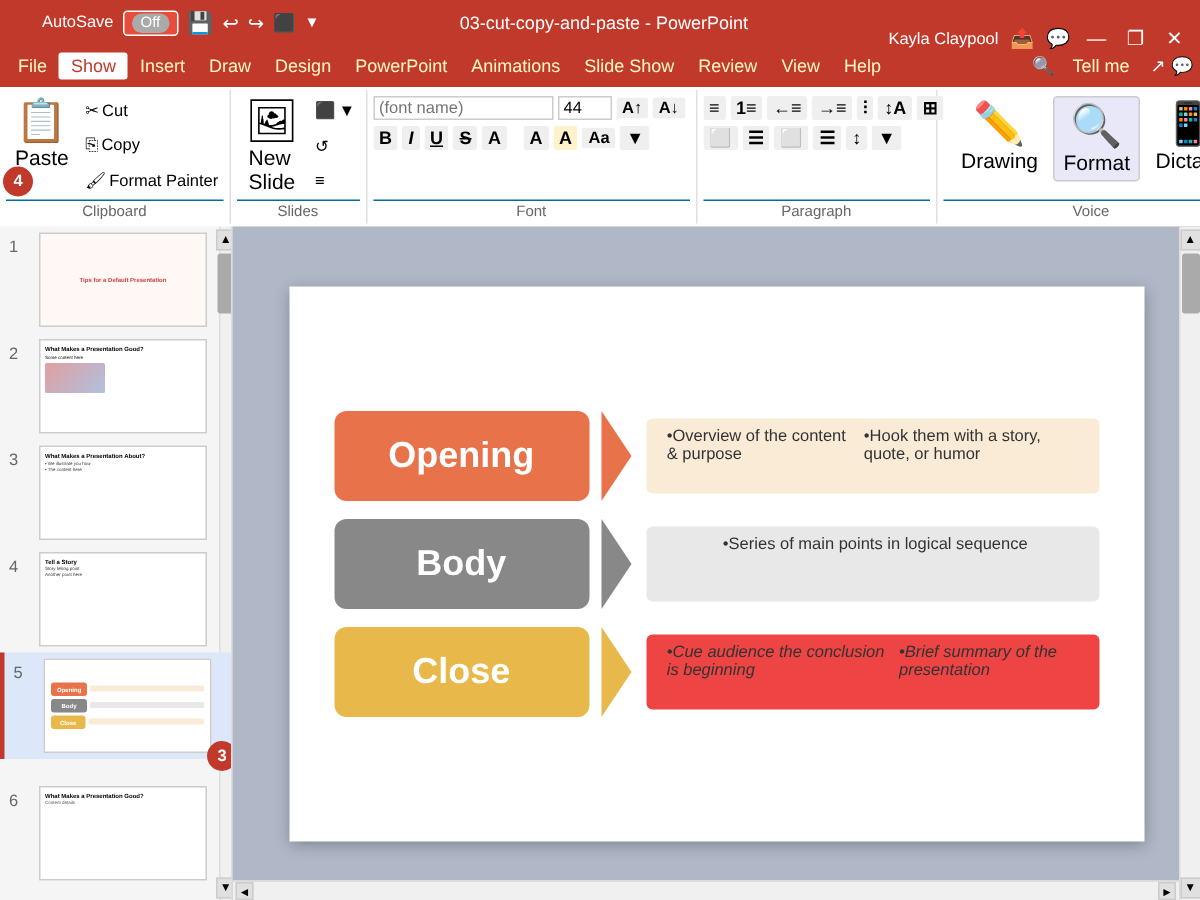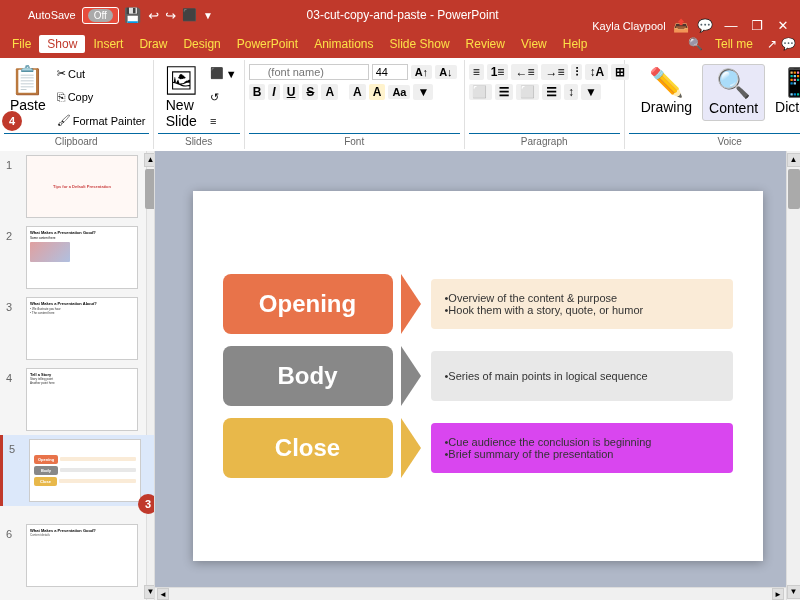--- a/index.html
+++ b/index.html
@@ -7,21 +7,21 @@
 
     
     .title-bar { background: #c0392b; color: white; height: 30px; display: flex; align-items: center; padding: 0 8px; justify-content: space-between; }
     .title-bar-left { display: flex; align-items: center; gap: 6px; font-size: 11px; }
     .title-bar-center { font-size: 12px; font-weight: normal; }
     .title-bar-right { display: flex; align-items: center; gap: 8px; font-size: 11px; margin-top: 21px; }
     .autosave-toggle { background: #e74c3c; border: 1px solid #fff; border-radius: 3px; color: white; padding: 1px 5px; font-size: 10px; display: flex; align-items: center; gap: 3px; }
     .toggle-off { background: #aaa; border-radius: 8px; padding: 1px 6px; font-size: 10px; }
     .title-btn { width: 18px; height: 18px; display: flex; align-items: center; justify-content: center; cursor: pointer; font-size: 13px; }
     .menu-bar { display: flex; align-items: center; height: 28px; padding: 0 4px; background: #c0392b; }
-    .menu-item { color: #fde047; padding: 2px 8px; font-size: 12px; cursor: pointer; border-radius: 2px; }
+    .menu-item { color: #fef9c3; padding: 2px 8px; font-size: 12px; cursor: pointer; border-radius: 2px; }
     .menu-item.active { background: white; color: #c0392b; }
 
     .font-row { display: flex; align-items: center; gap: 3px; margin-bottom: 2px; }
     .font-select { border: 1px solid #ccc; padding: 1px 3px; font-size: 11px; width: 120px; }
     .font-size-select { border: 1px solid #ccc; padding: 1px 3px; font-size: 11px; width: 36px; }
     .format-btn { border: 1px solid transparent; padding: 0 3px; cursor: pointer; font-size: 12px; font-weight: bold; border-radius: 2px; }
 
     
     .main-layout { display: flex; height: calc(600px - 30px - 28px - 92px - 22px); }
 
@@ -43,23 +43,23 @@
     .shape-label { display: flex; align-items: center; justify-content: center; color: white; font-size: 24px; font-weight: bold; border-radius: 8px; width: 170px; height: 60px; flex-shrink: 0; }
     .shape-opening { background: #e8734a; }
     .shape-body { background: #888; }
     .shape-close { background: #e8b84a; }
     .arrow-right { width: 0; height: 0; border-top: 30px solid transparent; border-bottom: 30px solid transparent; border-left: 20px solid; flex-shrink: 0; margin-left: -2px; }
     .arrow-opening { border-left-color: #e8734a; }
     .arrow-body { border-left-color: #888; }
     .arrow-close { border-left-color: #e8b84a; }
 
     
-    .text-content { display: flex; flex-direction: column; font-size: 11px; color: #333; flex: 1; background: #faebd7; padding: 6px 10px; border-radius: 4px; min-height: 50px; justify-content: center; }
+    .text-content { display: flex; font-size: 11px; color: #333; flex: 1; background: #faebd7; padding: 6px 10px; border-radius: 4px; min-height: 50px; justify-content: center; }
     .text-content-body { background: #e8e8e8; }
-    .text-content-close { background: #d946ef; }
+    .text-content-close { background: #ef4444; font-style: italic; }
     .bullet { margin-left: 4px; }
 
     .copyright { font-size: 9px; color: #666; text-align: right; width: 100%; }
 
     
     .status-bar { height: 22px; background: #f5f5f5; border-top: 1px solid #ddd; display: flex; align-items: center; justify-content: space-between; padding: 0 8px; font-size: 11px; color: #555; }
     .status-right { display: flex; align-items: center; gap: 8px; }
     .view-btns { display: flex; gap: 3px; }
     .view-btn { width: 18px; height: 16px; border: 1px solid #ccc; background: #fff; display: flex; align-items: center; justify-content: center; cursor: pointer; font-size: 9px; border-radius: 1px; }
 
@@ -175,21 +175,21 @@
               <span>≡</span>
             </div>
         </div>
       </div>
       <div class="section-label">Slides</div>
     </div>
 
     <div class="section" style="min-width:220px;">
       <div style="display:flex;flex-direction:column;gap:2px;padding-top:2px;">
         <div class="font-row">
-          <input class="font-select" value="" placeholder="(font name)" style="width: 120px; font-size: 11px; border: 1px solid rgb(204, 204, 204); padding: 1px 18px;">
+          <input class="font-select" value="" placeholder="(font name)" style="width: 120px; font-size: 11px; border: 1px solid rgb(204, 204, 204); padding: 1px 3px;">
           <input class="font-size-select" value="44" style="width: 36px; font-size: 11px; border: 1px solid rgb(204, 204, 204); padding: 1px 3px;">
           <button class="format-btn" style="font-size:11px;">A↑</button>
           <button class="format-btn" style="font-size:11px;">A↓</button>
         </div>
         <div class="font-row">
           <button class="format-btn" style="font-weight:bold;">B</button>
           <button class="format-btn" style="font-style:italic;">I</button>
           <button class="format-btn" style="text-decoration:underline;">U</button>
           <button class="format-btn" style="text-decoration:line-through;">S</button>
           <button class="format-btn">A</button>
@@ -227,21 +227,21 @@
     </div>
 
     <div class="section" style="border-right:none;">
       <div class="section-content voice-group">
         <div class="big-btn">
           <span class="big-icon">✏️</span>
           <span class="big-label">Drawing</span>
         </div>
         <div class="big-btn" style="background:#e8e8f8;border:1px solid #ccc;border-radius:3px;">
           <span class="big-icon">🔍</span>
-          <span class="big-label">Content</span>
+          <span class="big-label">Format</span>
         </div>
         <div class="big-btn">
           <span class="big-icon">📱</span>
           <span class="big-label">Dictate</span>
         </div>
       </div>
       <div class="section-label">Voice</div>
     </div>
 
     <div style="flex:1;"></div>

